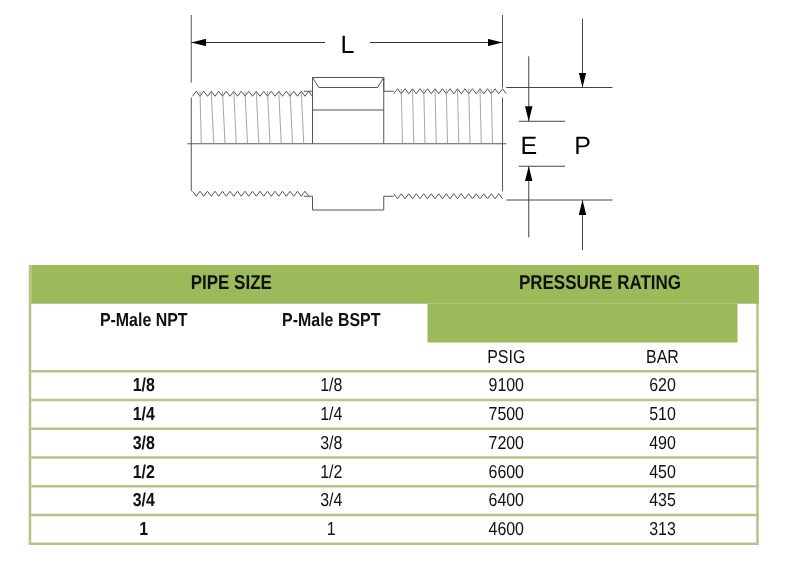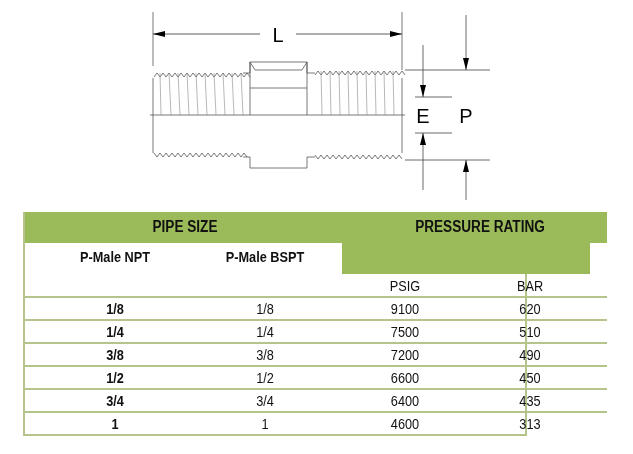--- a/index.html
+++ b/index.html
@@ -1,19 +1,19 @@
 <!DOCTYPE html>
 <html><head>
 <meta charset="utf-8">
 <style>
   html, body { margin:0; padding:0; background:#ffffff; }
   body { width:633px; height:454px; position:relative; overflow:hidden;
          font-family:"Liberation Sans", sans-serif; color:#111; }
   #drawing { position:absolute; left:0; top:0; width:633px; height:210px; }
-  .tbl { position:absolute; left:23px; top:212px; width:504px; height:224px;
+  .tbl { position:absolute; left:23px; top:212px; width:584px; height:224px;
          border:2px solid #b5c48a; border-top:none; box-sizing:border-box; }
   .g1 { position:absolute; left:0; top:0; width:582px; height:31px; background:#9bba59; }
   .g2 { position:absolute; left:317px; top:31px; width:248px; height:31px; background:#9bba59; }
   .hdr { position:absolute; font-weight:bold; font-size:16px; transform:scaleX(0.85); transform-origin:center; text-align:center; }
   .sub { position:absolute; font-weight:bold; font-size:15px; transform:scaleX(0.85); text-align:center; }
   .cell { position:absolute; font-size:15px; text-align:center; transform:scaleX(0.85); }
   .bold { font-weight:bold; }
   .hline { position:absolute; left:0; width:582px; height:2px; background:#b5c48a; }
 </style>
 </head>

